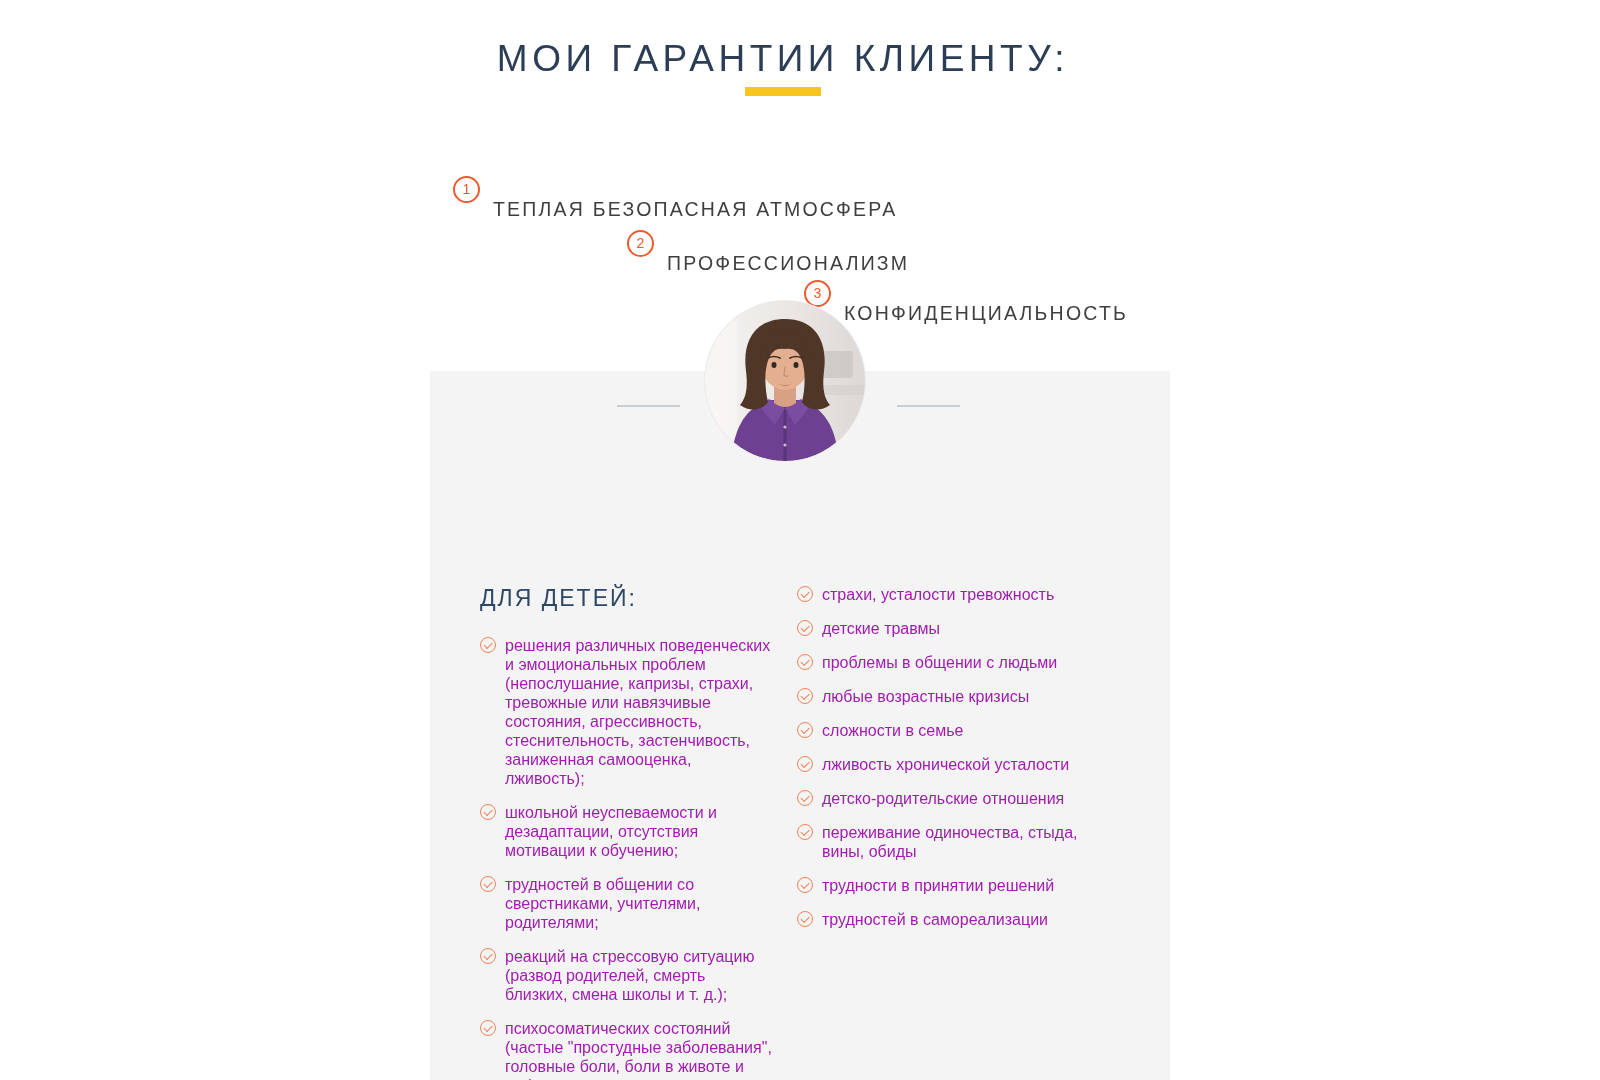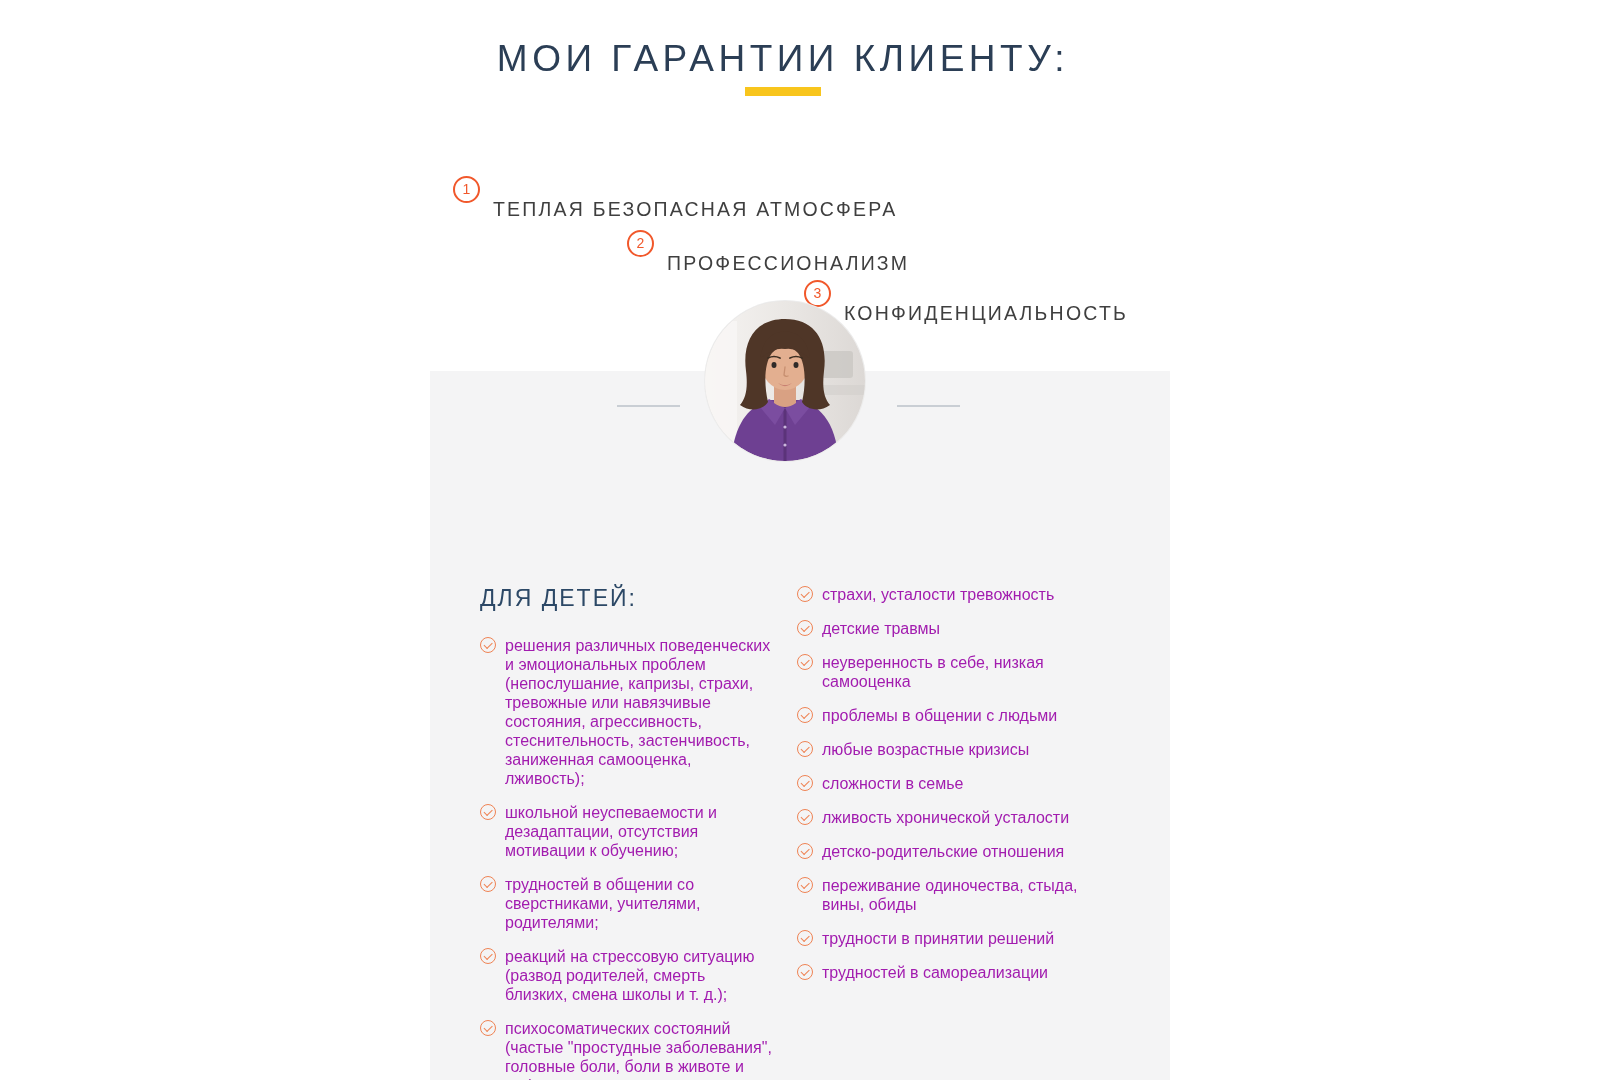--- a/index.html
+++ b/index.html
@@ -253,24 +253,20 @@
         <li class="help-item">
           <span class="chk"></span>
           <span class="item-text">страхи, усталости тревожность</span>
         </li>
         <li class="help-item">
           <span class="chk"></span>
           <span class="item-text">детские травмы</span>
         </li>
         <li class="help-item">
           <span class="chk"></span>
-          <span class="item-text">неуверенность в себе, низкая самооценка</span>
-        </li>
-        <li class="help-item">
-          <span class="chk"></span>
           <span class="item-text">проблемы в общении с людьми</span>
         </li>
         <li class="help-item">
           <span class="chk"></span>
           <span class="item-text">любые возрастные кризисы</span>
         </li>
         <li class="help-item">
           <span class="chk"></span>
           <span class="item-text">сложности в семье</span>
         </li>

